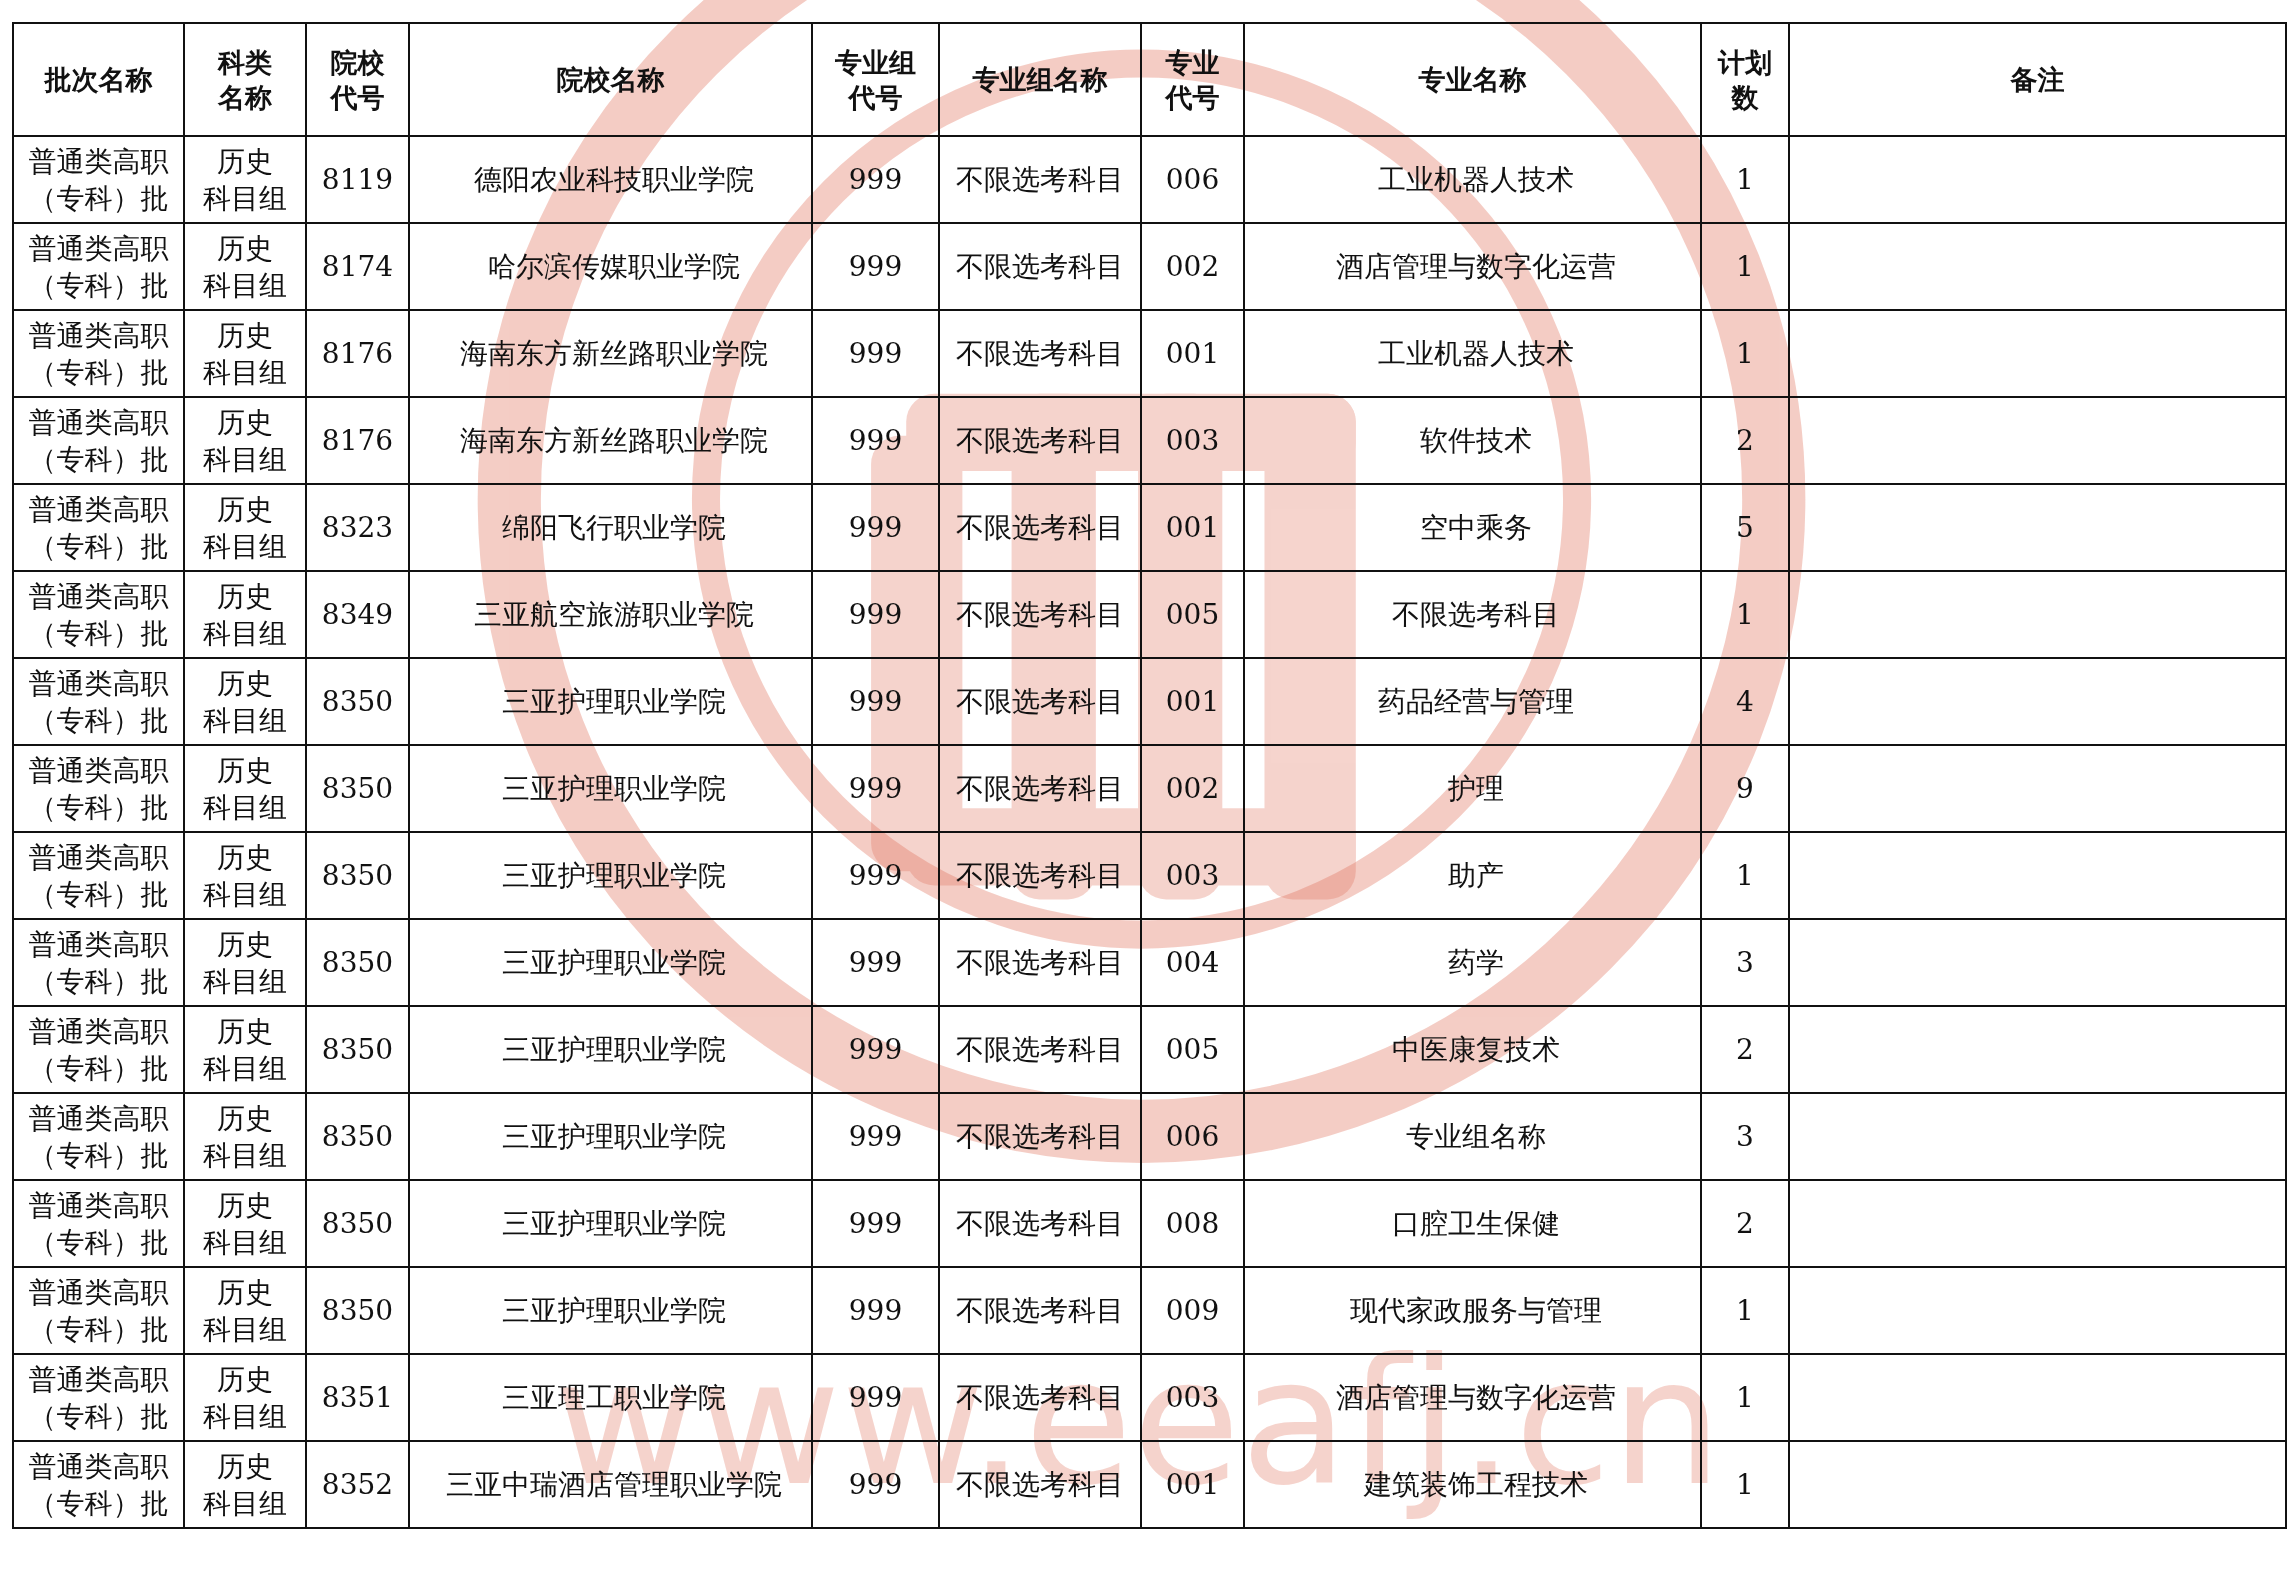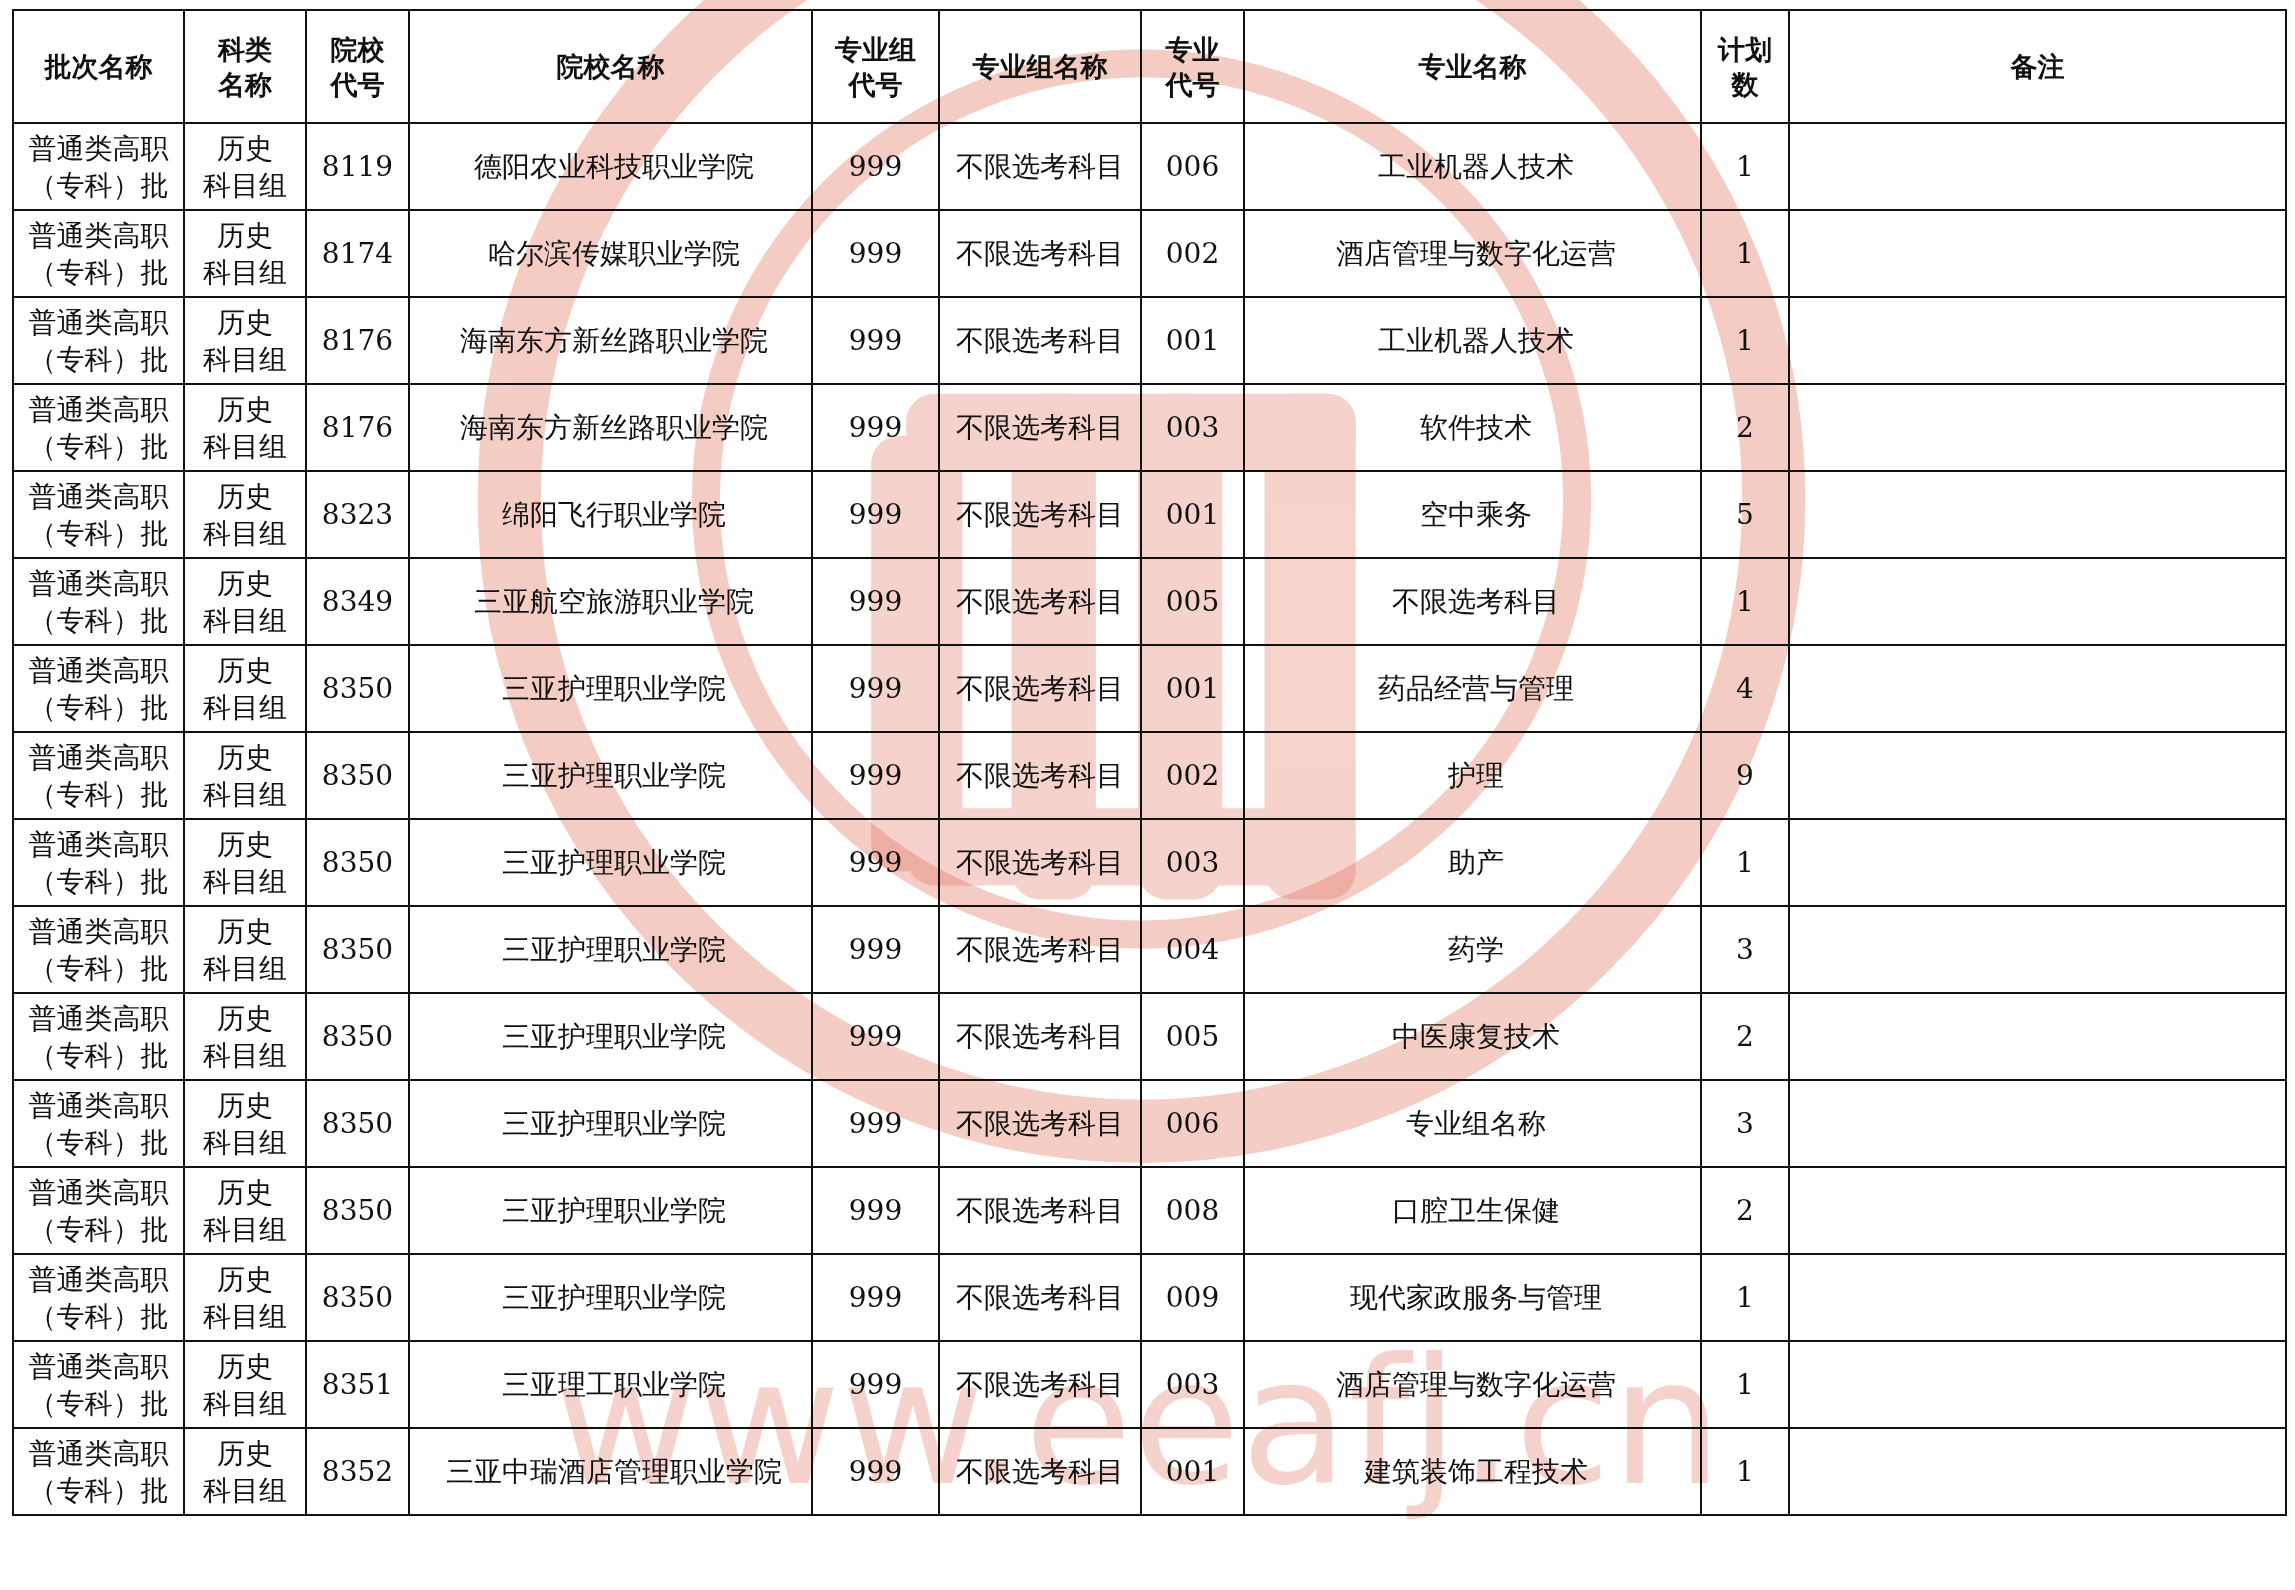--- a/index.html
+++ b/index.html
@@ -1,18 +1,18 @@
 <!DOCTYPE html>
 <html style="font-size:11.2px"><head>
 <meta charset="utf-8">
 <style>
   html,body{margin:0;padding:0;background:#fff;}
   body{width:2295px;height:1591px;position:relative;overflow:hidden;font-family:"DejaVu Serif","Liberation Serif",serif;color:#111;}
   .watermark{position:absolute;left:0;top:0;width:2295px;height:1591px;pointer-events:none;z-index:0;}
-  table{position:absolute;left:12px;top:9px;border-collapse:collapse;table-layout:fixed;z-index:1;}
+  table{position:absolute;left:12px;top:22px;border-collapse:collapse;table-layout:fixed;z-index:1;}
   td,th{border:2.8px solid #111;text-align:center;vertical-align:middle;padding:0;font-weight:normal;background:transparent;}
   th{font-family:"DejaVu Sans","Liberation Sans",sans-serif;font-weight:bold;font-size:27px;line-height:35px;height:111px;}
   td{font-size:28px;line-height:37px;height:85px;}
   td.left{text-align:center;padding-left:7px;}
   .two{display:block;}
   .footer{position:absolute;left:0;width:2295px;top:1596px;text-align:center;font-size:29.5px;z-index:1;letter-spacing:2.8px;}
 </style>
 </head>
 <body>
 

